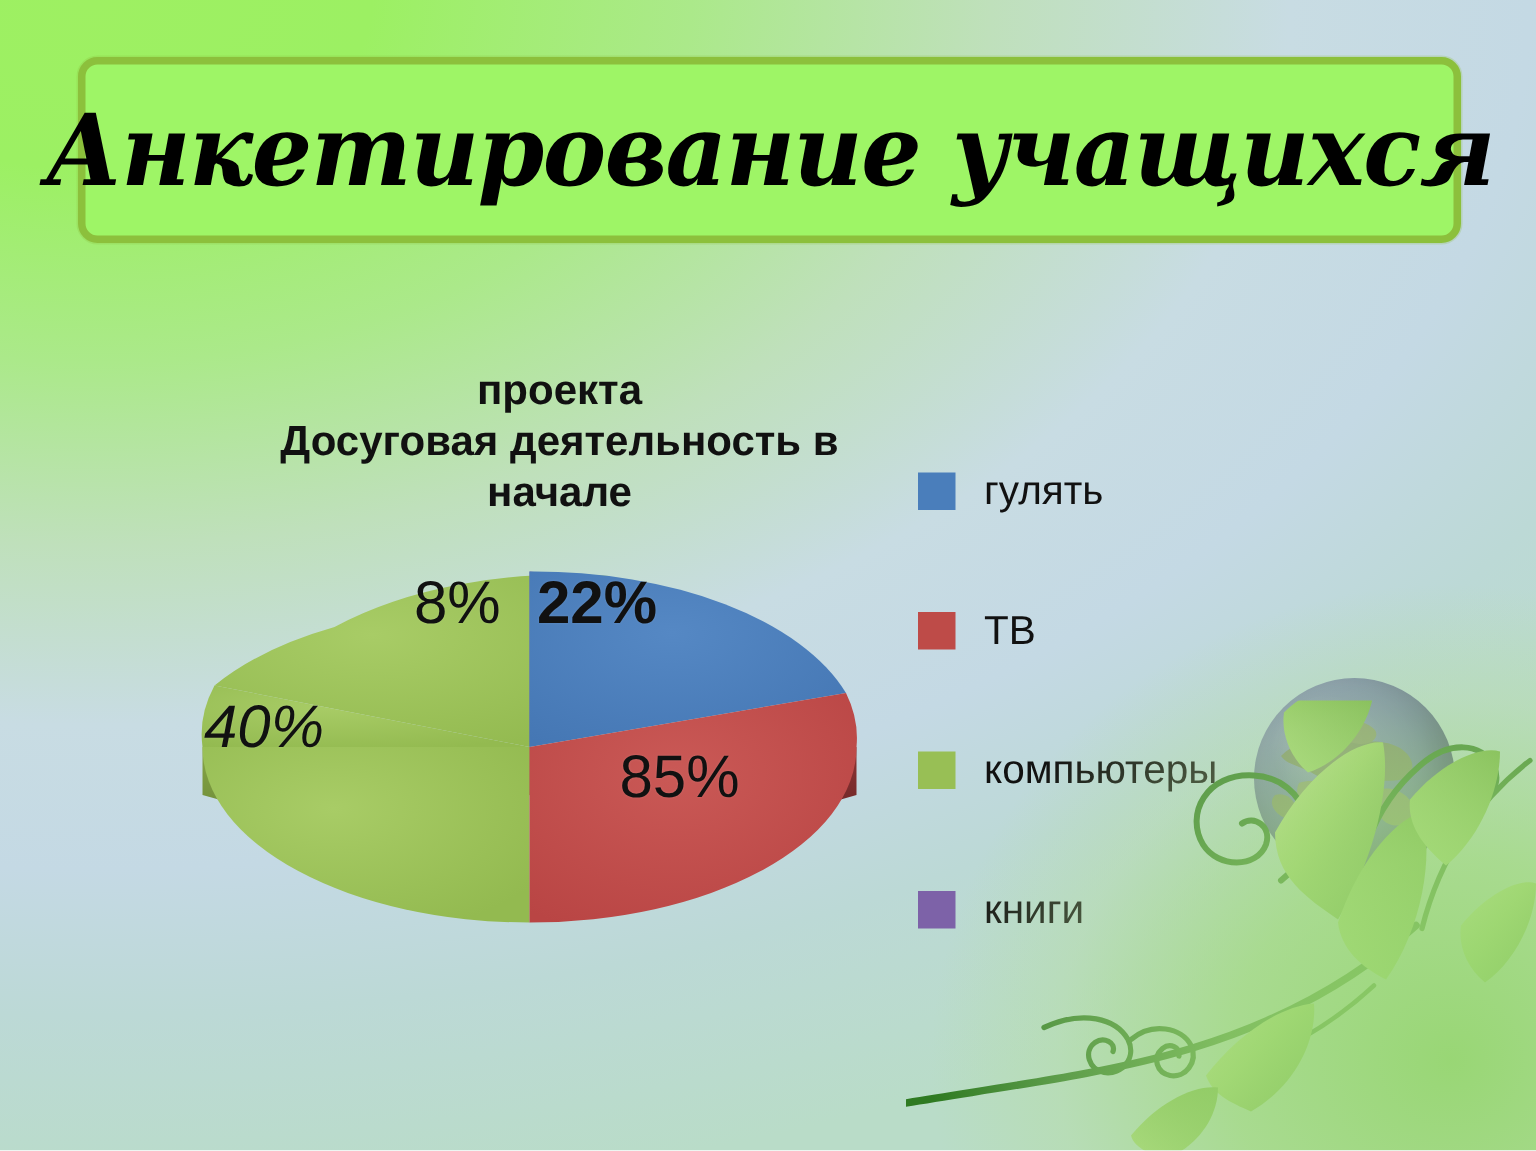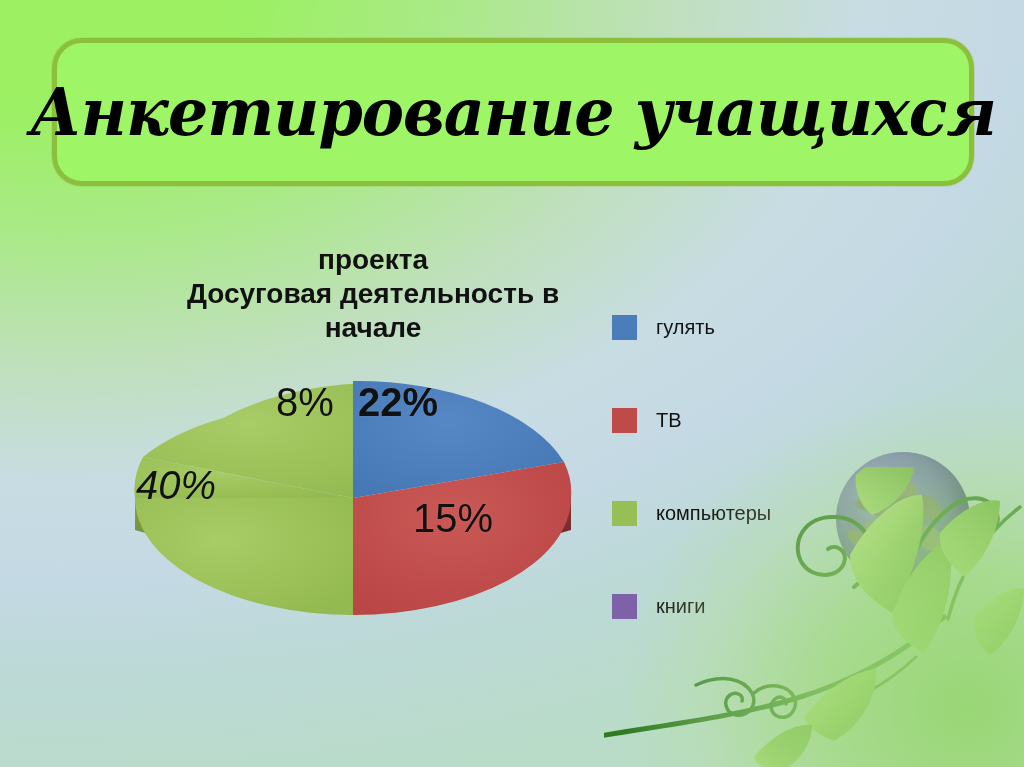--- a/index.html
+++ b/index.html
@@ -45,25 +45,25 @@
                 rgba(190, 222, 170, 0.0) 82%);
     pointer-events: none;
   }
 
   
   .title-box {
     position: absolute;
     left: 52px;
     top: 38px;
     width: 922px;
-    height: 148px;
+    height: 124px;
     box-sizing: border-box;
     background: #9ef566;
     border: 5px solid #8cc03c;
-    border-radius: 30px;
+    border-radius: 13px;
     display: flex;
     align-items: center;
     justify-content: center;
     box-shadow: 0 0 0 1px rgba(140, 192, 60, 0.25);
   }
   .title-text {
     font-family: "DejaVu Serif", serif;
     font-size: 66px;
     font-weight: bold;
     font-style: italic;
@@ -128,21 +128,21 @@
     align-items: center;
     height: 93px;
   }
   .legend-swatch {
     width: 25px;
     height: 25px;
     flex: 0 0 25px;
     margin-right: 19px;
   }
   .legend-label {
-    font-size: 20px;
+    font-size: 27px;
     color: #111;
     white-space: nowrap;
     text-align: right;
   }
 
   
   .globe {
     position: absolute;
     left: 836px;
     top: 452px;
@@ -254,21 +254,21 @@
                    L 446 104
                    A 218 117 0 0 1 453 140
                    A 218 117 0 0 1 235 257
                    Z" fill="url(#gTopRed)"></path>
         </g>
       </svg>
     </div>
 
     <div class="pct-label pct-purp">8%</div>
     <div class="pct-label pct-blue">22%</div>
-    <div class="pct-label pct-red">15%</div>
+    <div class="pct-label pct-red">85%</div>
     <div class="pct-label pct-green">40%</div>
   </div>
 
   <div class="legend">
     <div class="legend-item">
       <span class="legend-swatch" style="background: rgb(74, 126, 187);"></span>
       <span class="legend-label">гулять</span>
     </div>
     <div class="legend-item">
       <span class="legend-swatch" style="background: rgb(190, 75, 72);"></span>

